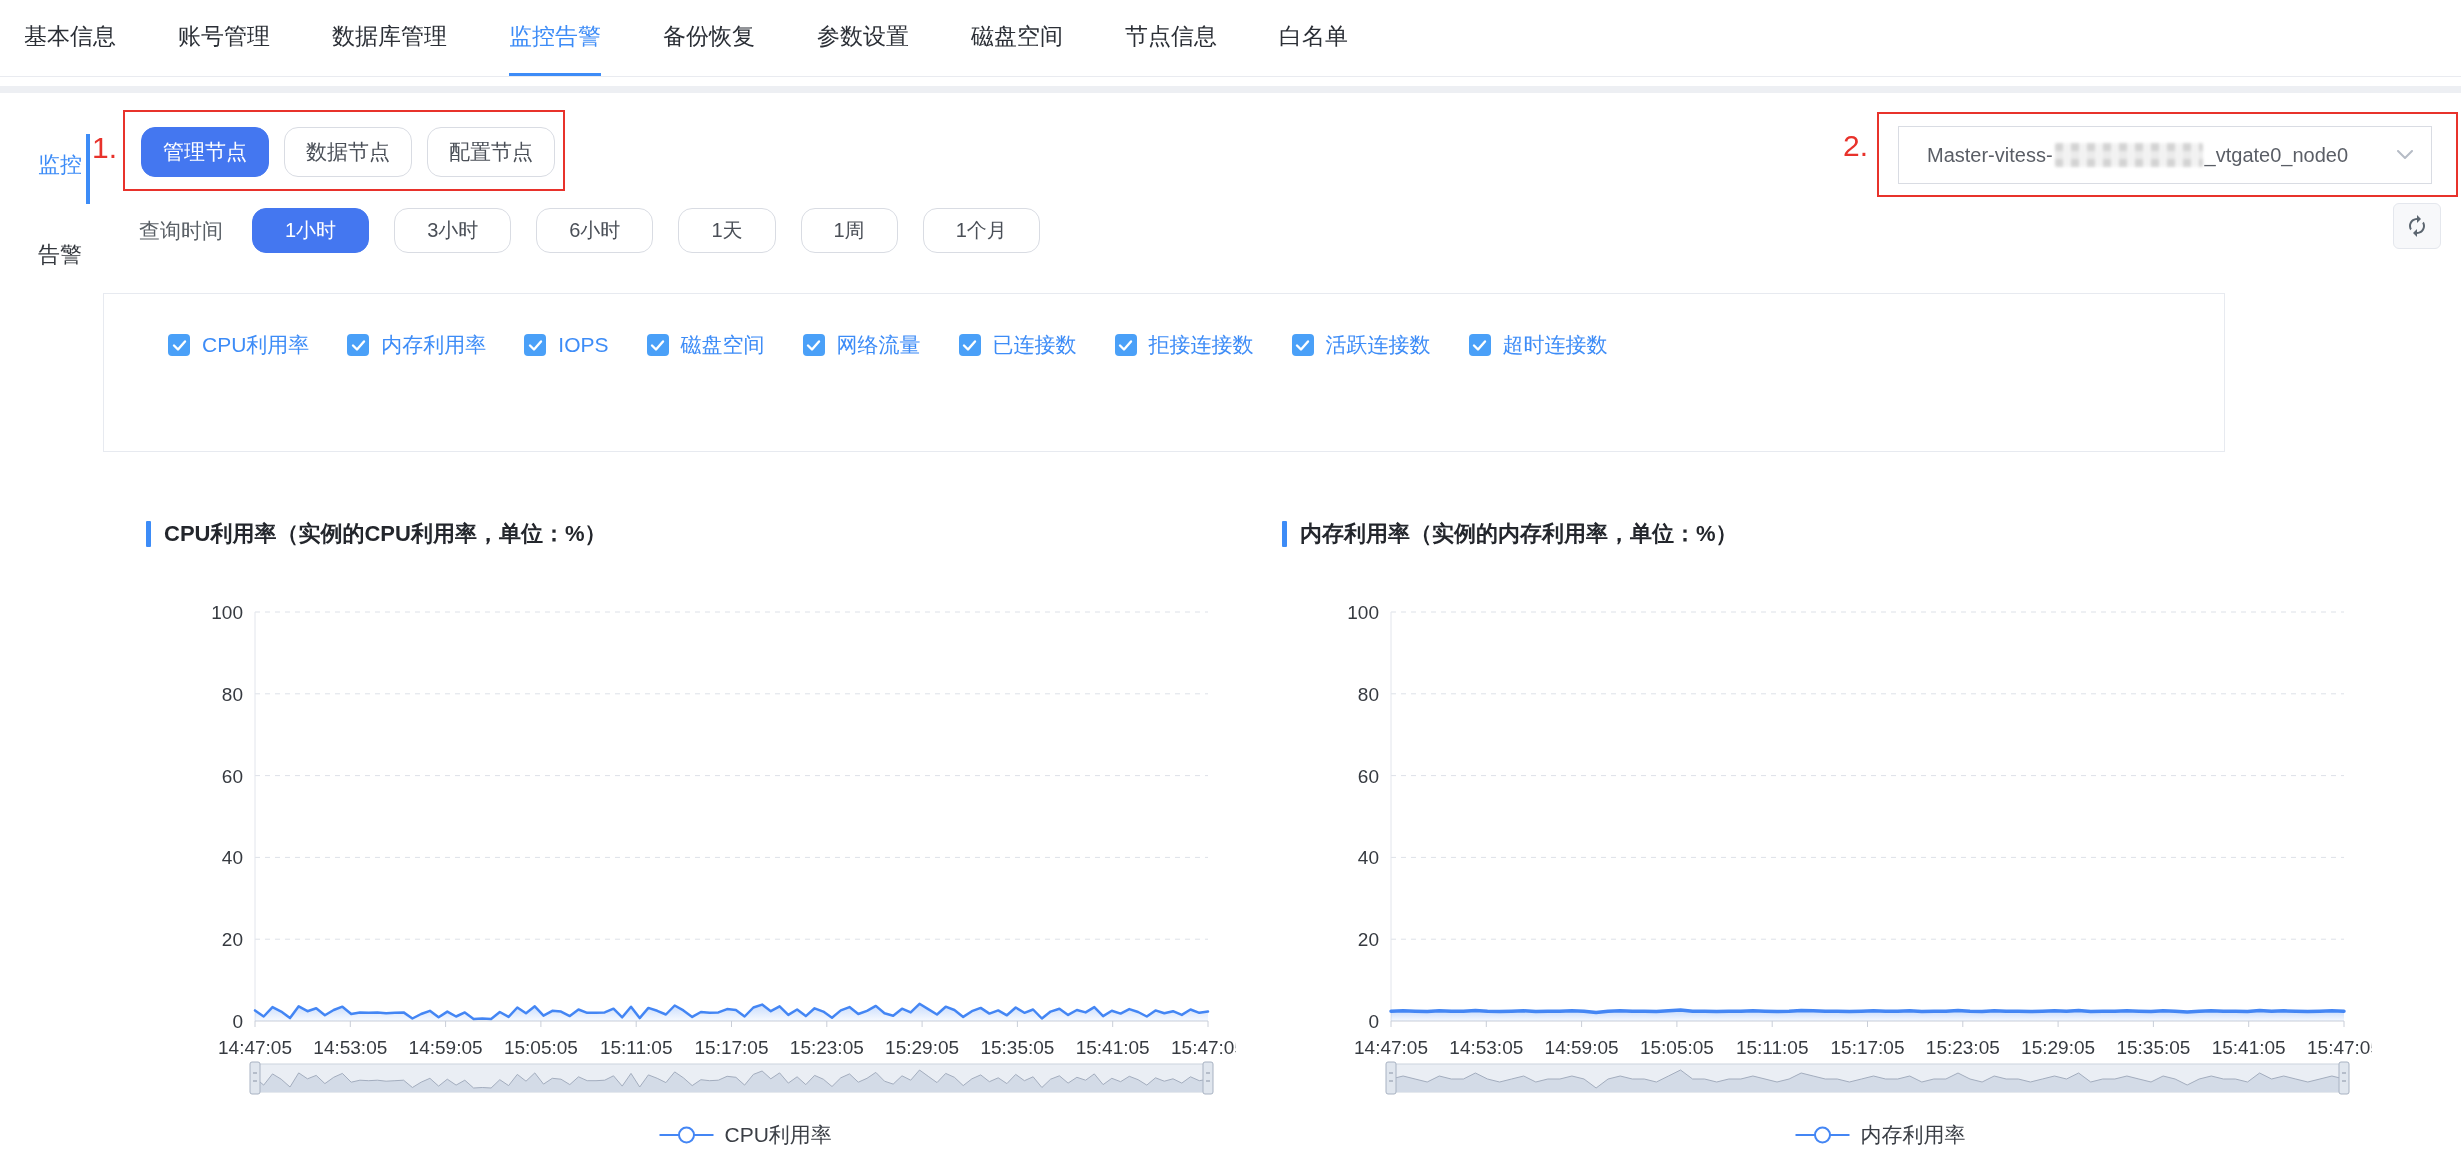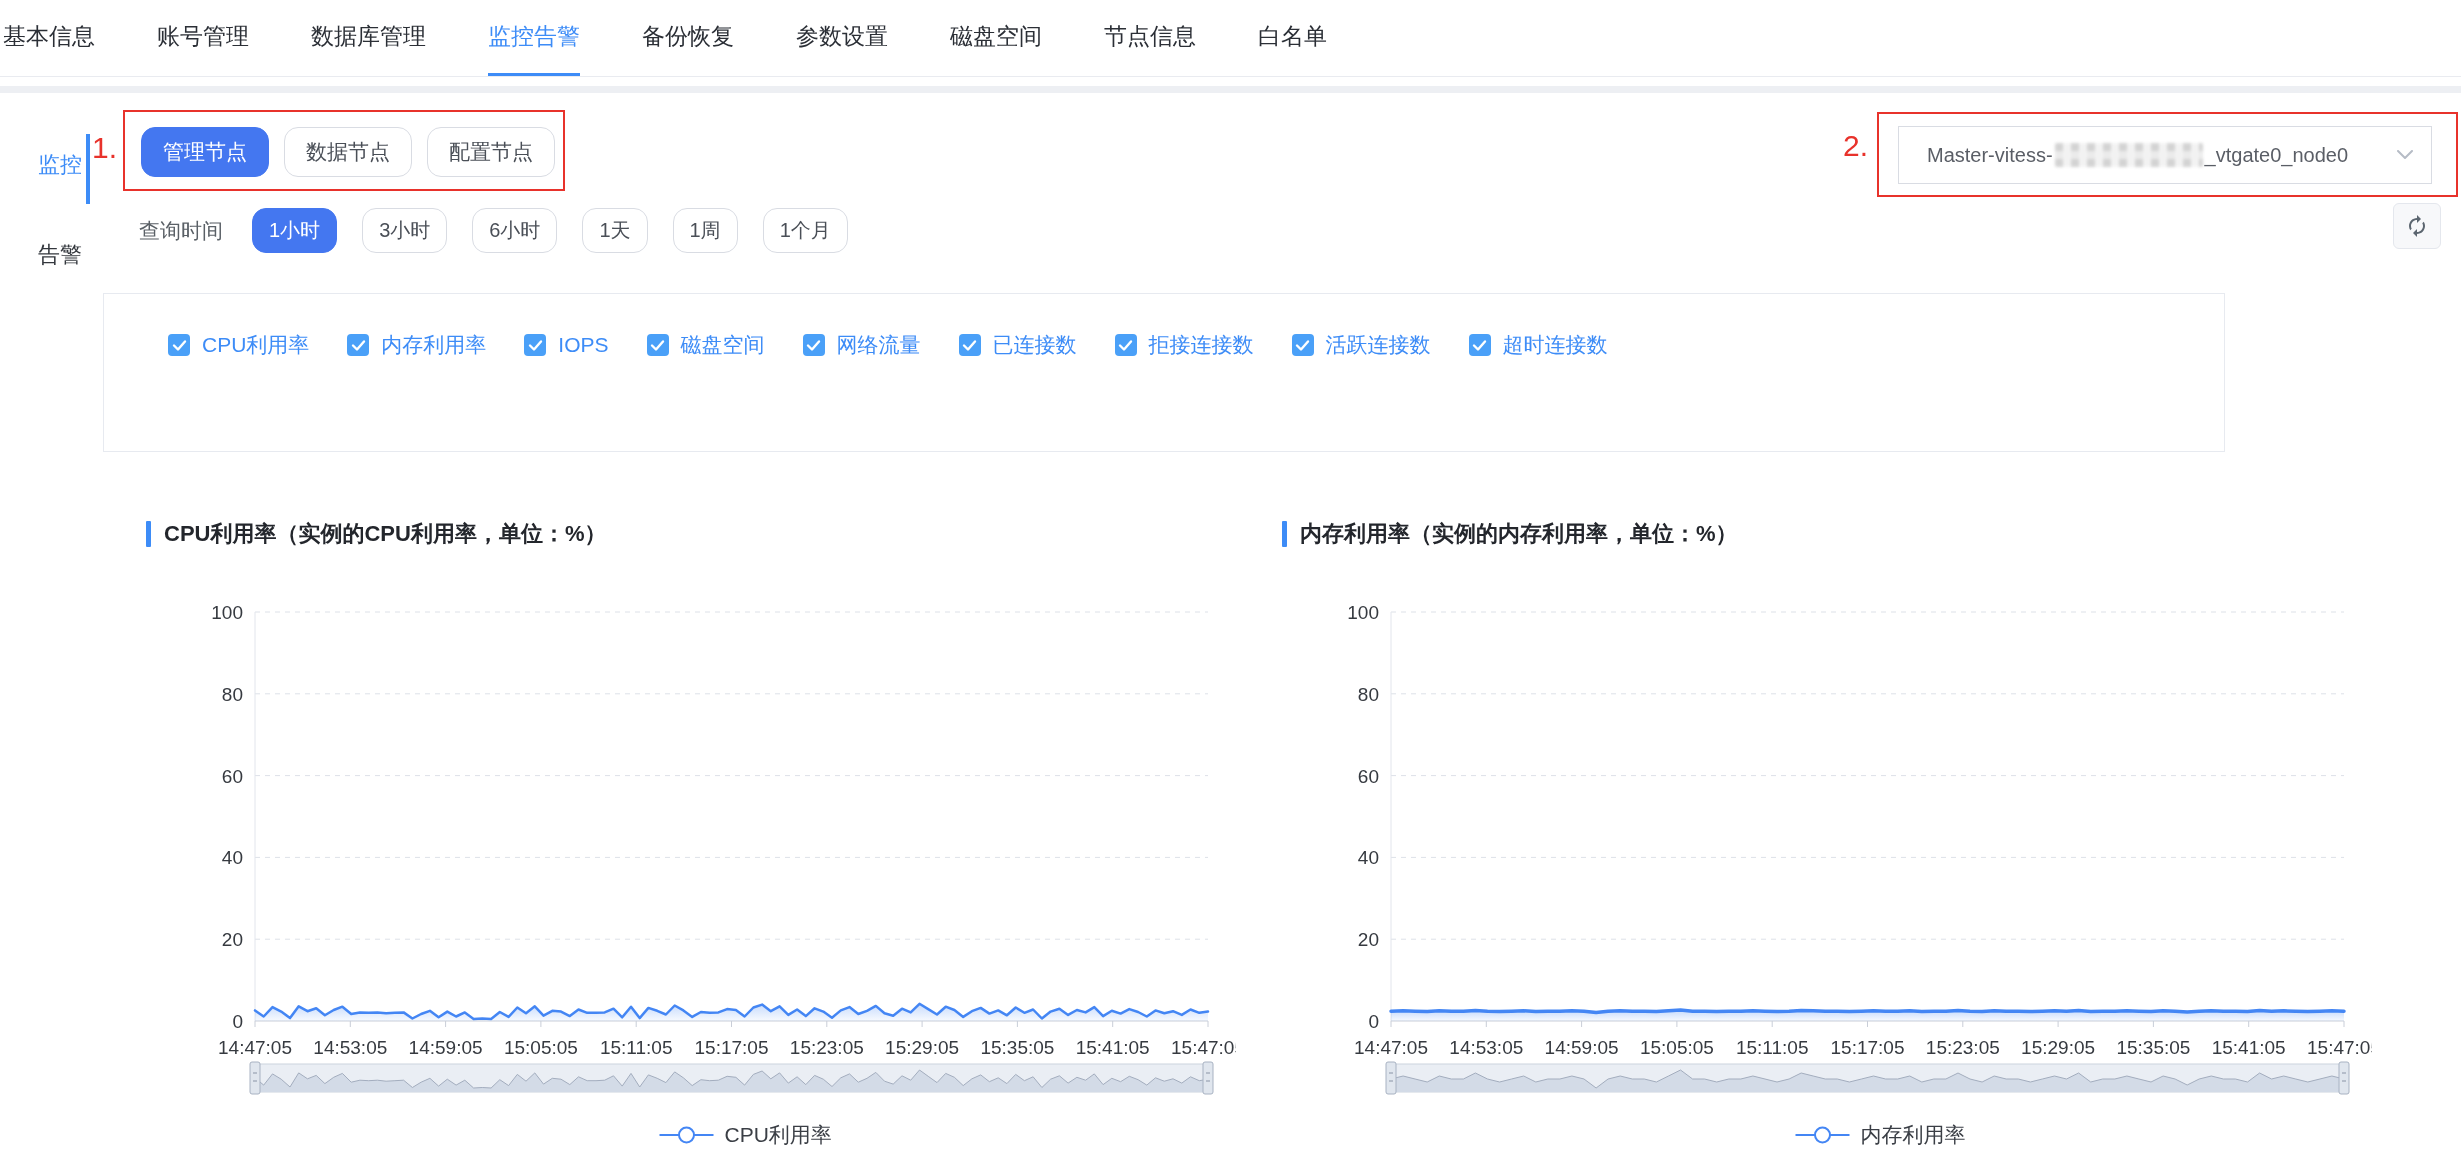--- a/index.html
+++ b/index.html
@@ -1,20 +1,20 @@
 <!DOCTYPE html>
 <html><head>
 <meta charset="utf-8">
 <style>
   html,body{margin:0;padding:0;background:#fff;font-family:"Liberation Sans",sans-serif;}
   .screen{position:relative;width:2461px;height:1160px;background:#fff;overflow:hidden;}
 
   
   .tabbar{position:absolute;top:0;left:0;right:0;height:76px;display:flex;align-items:stretch;
-          padding-left:3px;gap:62px;background:#fff;border-bottom:1px solid #e9ebf0;}
+          padding-left:24px;gap:62px;background:#fff;border-bottom:1px solid #e9ebf0;}
   .tab{display:flex;align-items:center;font-size:23px;color:#2b2f36;border-bottom:3px solid transparent;cursor:pointer;white-space:nowrap;}
   .tab.active{color:#3d8cf7;border-bottom-color:#3d8cf7;}
   .gray-strip{position:absolute;top:86px;left:0;width:100%;height:7px;background:#edeff3;}
 
   
   .side-item{position:absolute;font-size:22px;cursor:pointer;}
   .side-item.monitor{left:38px;top:150px;color:#3d8cf7;}
   .side-item.alarm{left:38px;top:240px;color:#33373d;}
   .side-indicator{position:absolute;left:86px;top:134px;width:4px;height:70px;background:#3d8cf7;}
 
@@ -28,21 +28,21 @@
 
   
   .node-group{position:absolute;left:141px;top:127px;display:flex;gap:15px;}
   .btn{height:50px;padding:0 21px;font-size:21px;border-radius:14px;border:1px solid #d9dce3;
        background:#fff;color:#4a4f57;cursor:pointer;font-family:inherit;}
   .btn.active{background:#4477f0;border-color:#4477f0;color:#fff;}
 
   
   .time-row{position:absolute;left:139px;top:208px;display:flex;gap:25px;align-items:center;}
   .time-label{font-size:21px;color:#5a6066;margin-right:4px;}
-  .time-row .btn{height:45px;padding:0 16px;font-size:20px;}
+  .time-row .btn{height:45px;padding:0 32px;font-size:20px;}
 
   
   .refresh-btn{position:absolute;left:2393px;top:203px;width:48px;height:46px;border:1px solid #e4e7ed;
                border-radius:6px;background:#f7f8fa;display:flex;align-items:center;justify-content:center;cursor:pointer;}
 
   
   .node-select{position:absolute;left:1898px;top:126px;width:534px;height:58px;border:1px solid #d9dce3;
                border-radius:0;background:#fff;display:flex;align-items:center;box-sizing:border-box;
                padding:0 18px 0 28px;font-size:20px;color:#5a5e66;cursor:pointer;}
   .mosaic{display:inline-block;width:148px;height:24px;margin:0 2px;border-radius:2px;opacity:.8;filter:blur(1.5px);

